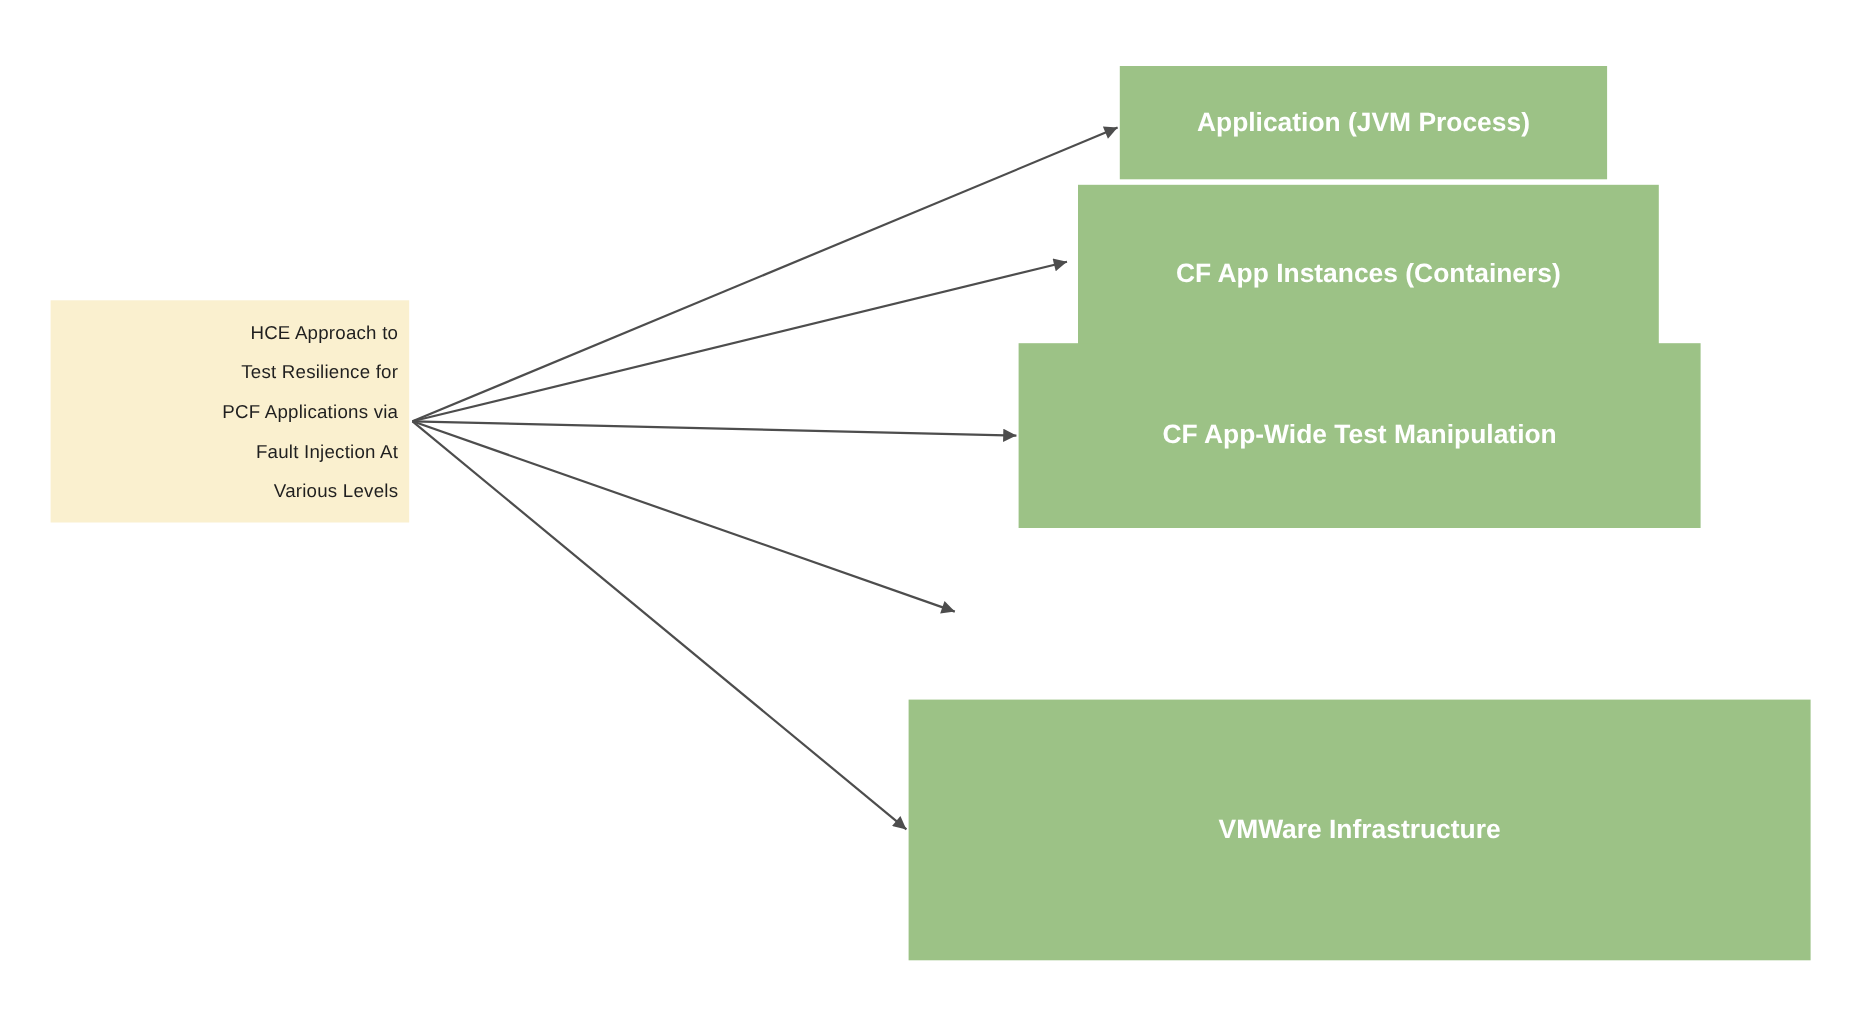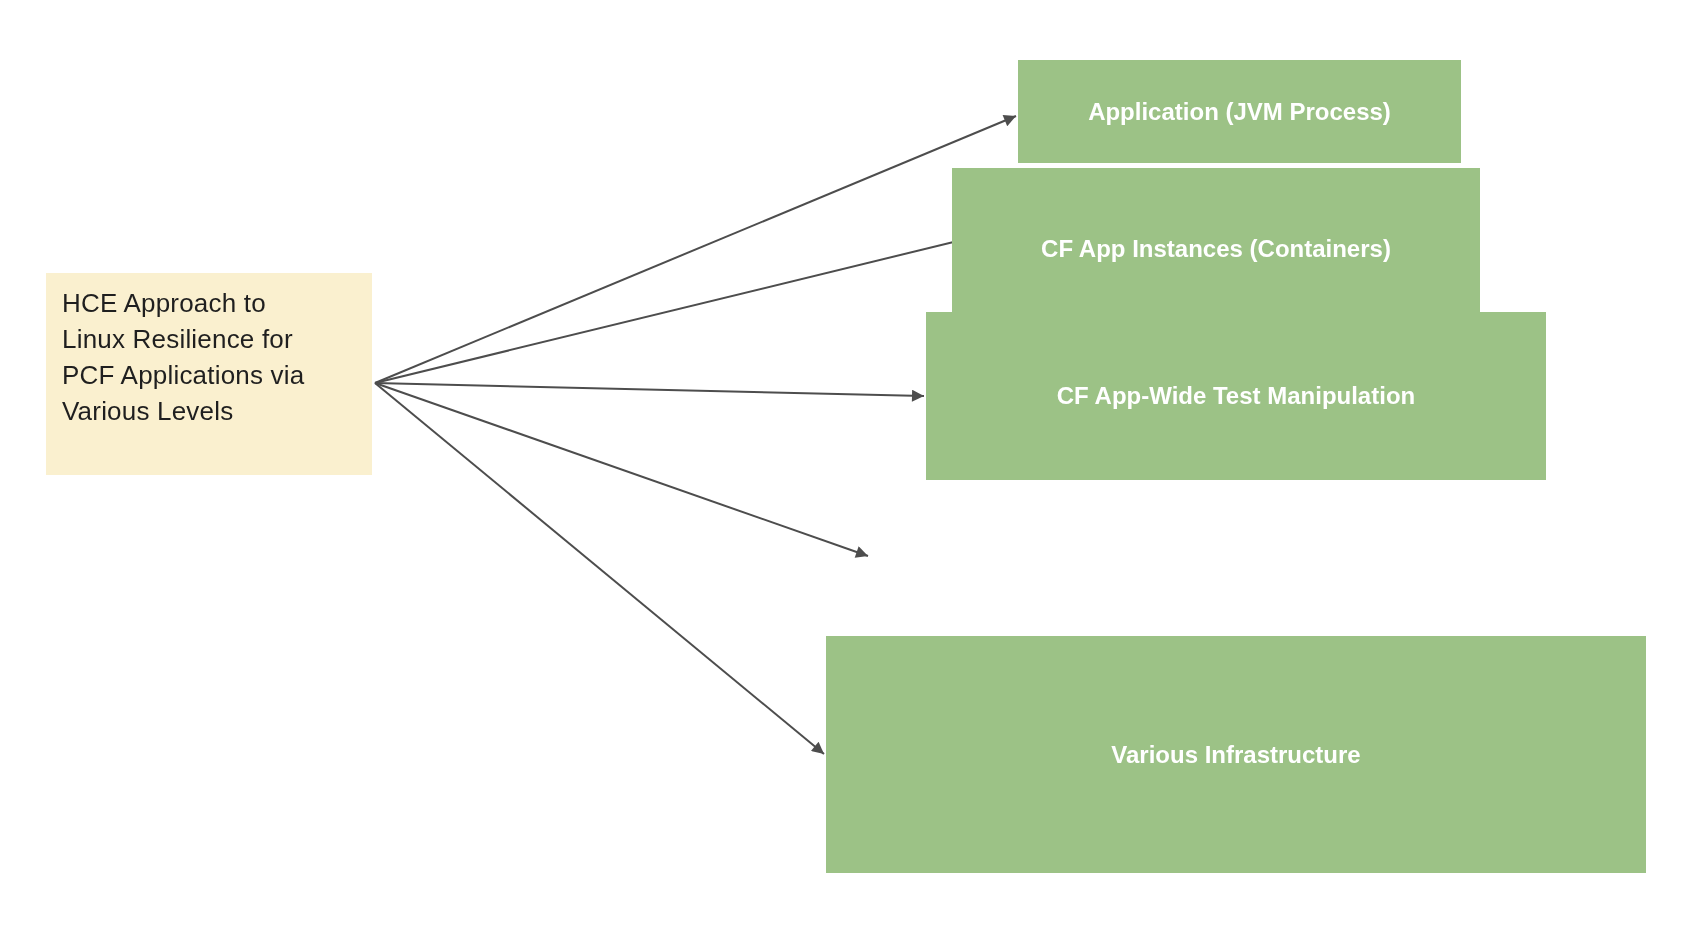--- a/index.html
+++ b/index.html
@@ -31,39 +31,40 @@
     pointer-events: none;
   }
   .arrows line { stroke: currentColor; stroke-width: 2; }
 
   .note {
     position: absolute;
     left: 46px; top: 273px;
     width: 326px; height: 202px;
     background: var(--note_fill);
     color: var(--note_text);
-    font-size: 26px;
+    font-size: 17px;
     line-height: 36px;
     padding: 12px 10px 0 16px;
     letter-spacing: 0.2px;
+    text-align: right;
   }
 
   .level {
     position: absolute;
     background: var(--level_fill);
     color: var(--level_text);
     display: flex;
     align-items: center;
     justify-content: center;
     font-size: 24px;
     font-weight: bold;
     text-align: center;
   }
   .level-1 { left: 1018px; top:  60px; width: 443px; height: 103px; }
-  .level-2 { left:  952px; top: 168px; width: 528px; height: 161px; }
+  .level-2 { left:  980px; top: 168px; width: 528px; height: 161px; }
   .level-3 { left:  926px; top: 312px; width: 620px; height: 168px; }
   .level-4 { left:  870px; top: 484px; width: 721px; height: 148px; }
   .level-5 { left:  826px; top: 636px; width: 820px; height: 237px; }
 </style>
 </head>
 <body>
 
 <div class="canvas">
 
   <svg class="arrows" viewBox="0 0 1695 926" xmlns="http://www.w3.org/2000/svg" aria-hidden="true">
@@ -74,31 +75,32 @@
     </defs>
     <line x1="375" y1="383" x2="1016" y2="116" marker-end="url(#arrowhead)"></line>
     <line x1="375" y1="383" x2="970" y2="238" marker-end="url(#arrowhead)"></line>
     <line x1="375" y1="383" x2="924" y2="396" marker-end="url(#arrowhead)"></line>
     <line x1="375" y1="383" x2="868" y2="556" marker-end="url(#arrowhead)"></line>
     <line x1="375" y1="383" x2="824" y2="754" marker-end="url(#arrowhead)"></line>
   </svg>
 
   <div class="note">
     <div>HCE Approach to</div>
-    <div>Linux Resilience for</div>
+    <div>Test Resilience for</div>
     <div>PCF Applications via</div>
+    <div>Fault Injection At</div>
     <div>Various Levels</div>
   </div>
 
   <div class="level level-1">
     <span>Application (JVM Process)</span>
   </div>
   <div class="level level-2">
     <span>CF App Instances (Containers)</span>
   </div>
   <div class="level level-3">
     <span>CF App-Wide Test Manipulation</span>
   </div>
   <div class="level level-5">
-    <span>Various Infrastructure</span>
+    <span>VMWare Infrastructure</span>
   </div>
 
 </div>
 
 </body></html>

